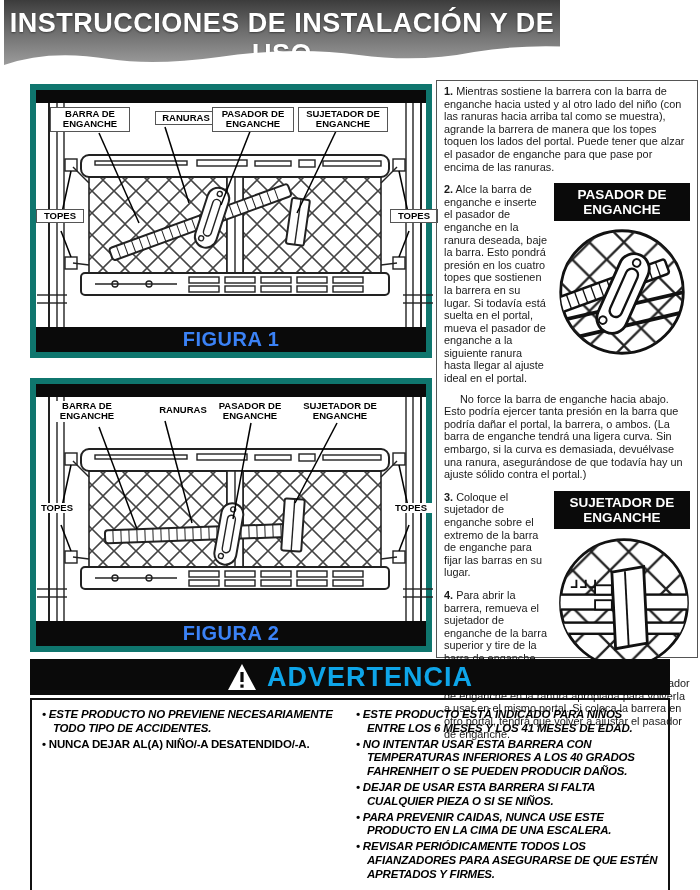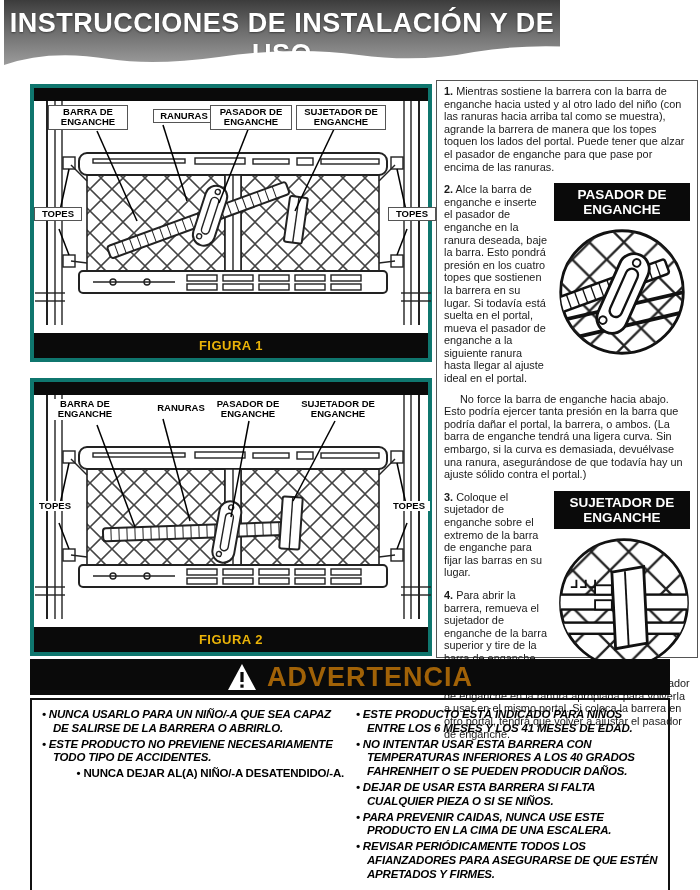--- a/index.html
+++ b/index.html
@@ -11,56 +11,56 @@
   
   .banner{position:absolute;left:4px;top:0;width:556px;height:72px;
     background:linear-gradient(180deg,#3c3c3c 0%,#6f6f6f 45%,#a5a5a5 100%);}
   .banner .wave{position:absolute;left:0;bottom:-1px;width:700px;height:34px;display:block;}
   .banner h1{
     margin:0;position:absolute;left:0;top:8px;width:100%;text-align:center;
     color:#fff;font-size:27px;font-weight:bold;letter-spacing:.5px;
     text-shadow:0 1px 2px rgba(0,0,0,.45);
   }
   
-  .figure{position:absolute;left:30px;width:402px;border:4px solid #0f766e;background:#fff;box-sizing:border-box;}
+  .figure{position:absolute;left:30px;width:402px;border:6px solid #0f766e;background:#fff;box-sizing:border-box;}
   .figure .topbar{height:13px;background:#0a0a0a;}
   .fig-illo{position:relative;height:224px;background:#fff;}
   .fig-illo svg{position:absolute;left:0;top:0;}
   .fig-label{position:absolute;font-weight:bold;font-size:9.5px;line-height:1.1;text-align:center;background:#fff;color:#000;}
   .boxed .fig-label{border:1px solid #555;padding:1px 2px;}
-  .caption{height:25px;background:#0a0a0a;color:#eab308;font-weight:bold;font-size:13px;
-    display:flex;align-items:center;justify-content:center;letter-spacing:.5px;margin-top:8px;}
+  .caption{height:25px;background:#0a0a0a;color:#3b82f6;font-weight:bold;font-size:20px;
+    display:flex;align-items:center;justify-content:center;letter-spacing:.5px;}
   .lbl-barra{left:14px;top:4px;width:74px;}
   .lbl-ranuras{left:102px;top:8px;width:56px;margin-left:17px;}
   .lbl-pasador{left:176px;top:4px;width:76px;}
   .lbl-sujetador{left:262px;top:4px;width:84px;}
   .lbl-topes-l{left:0px;top:106px;width:42px;}
   .lbl-topes-r{left:354px;top:106px;width:42px;}
   
   .instructions{position:absolute;left:436px;top:80px;width:262px;height:578px;
     border:1px solid #555;box-sizing:border-box;padding:4px 7px 20px 7px;
     font-size:10.9px;line-height:12.6px;color:#1a1a1a;}
   .instructions p{margin:0 0 10px 0;}
   .instructions p.note{text-indent:16px;margin-top:-2px;}
   .instructions b{font-weight:bold;}
   .callout{float:right;width:136px;margin:0 0 4px 6px;text-align:center;}
   .callout .blk{background:#0a0a0a;color:#fff;font-weight:bold;font-size:13.5px;
     line-height:1.12;padding:4px 2px;margin-bottom:4px;}
   .callout svg{display:block;margin:0 auto;}
   
   .warning{position:absolute;left:30px;top:659px;width:640px;}
   .warn-head{height:36px;background:#0a0a0a;display:flex;align-items:center;justify-content:center;gap:10px;}
-  .warn-head .wt{color:#a16207;font-weight:bold;font-size:27px;letter-spacing:1px;}
+  .warn-head .wt{color:#0ea5e9;font-weight:bold;font-size:27px;letter-spacing:1px;}
   .warn-body{border:2px solid #111;margin-top:3px;display:flex;gap:12px;padding:8px 10px 10px 10px;box-sizing:border-box;}
   .warn-col{width:50%;margin:0;padding:0;list-style:none;}
   .warn-col li{
     font-weight:bold;font-style:italic;font-size:11.5px;line-height:13.8px;
     letter-spacing:-0.2px;padding-left:11px;text-indent:-11px;margin-bottom:2px;color:#000;}
   .warn-col li::before{content:"\2022  ";}
-  .warn-col li.upright{font-style:normal;text-align:right;}
+  .warn-col li.upright{font-style:normal;}
 </style>
 </head>
 <body>
 
 <div class="banner">
   <h1>INSTRUCCIONES DE INSTALACIÓN Y DE USO</h1>
   <svg class="wave" viewBox="0 0 700 34" preserveAspectRatio="none">
     <path d="M0,34 L0,26 Q45,10 105,20 Q150,27 215,18 Q290,7 355,16 Q415,24 470,13 Q540,2 605,12 Q655,19 700,8 L700,34 Z" fill="#ffffff"></path>
   </svg>
 </div>
@@ -322,21 +322,20 @@
   <div class="warn-head">
     <svg width="30" height="28" viewBox="0 0 30 28">
       <polygon points="15,1 29,27 1,27" fill="#ffffff"></polygon>
       <rect x="13.4" y="9" width="3.2" height="10" fill="#0a0a0a"></rect>
       <rect x="13.4" y="21.5" width="3.2" height="3.2" fill="#0a0a0a"></rect>
     </svg>
     <span class="wt">ADVERTENCIA</span>
   </div>
   <div class="warn-body">
     <ul class="warn-col">
-      <li>NUNCA USARLO PARA UN NIÑO/-A QUE SEA CAPAZ DE SALIRSE DE LA BARRERA O ABRIRLO.</li>
       <li>ESTE PRODUCTO NO PREVIENE NECESARIAMENTE TODO TIPO DE ACCIDENTES.</li>
       <li class="upright">NUNCA DEJAR AL(A) NIÑO/-A DESATENDIDO/-A.</li>
     </ul>
     <ul class="warn-col">
       <li>ESTE PRODUCTO ESTÁ INDICADO PARA NIÑOS ENTRE LOS 6 MESES Y LOS 41 MESES DE EDAD.</li>
       <li>NO INTENTAR USAR ESTA BARRERA CON TEMPERATURAS INFERIORES A LOS 40 GRADOS FAHRENHEIT O SE PUEDEN PRODUCIR DAÑOS.</li>
       <li>DEJAR DE USAR ESTA BARRERA SI FALTA CUALQUIER PIEZA O SI SE NIÑOS.</li>
       <li>PARA PREVENIR CAIDAS, NUNCA USE ESTE PRODUCTO EN LA CIMA DE UNA ESCALERA.</li>
       <li>REVISAR PERIÓDICAMENTE TODOS LOS AFIANZADORES PARA ASEGURARSE DE QUE ESTÉN APRETADOS Y FIRMES.</li>
     </ul>

